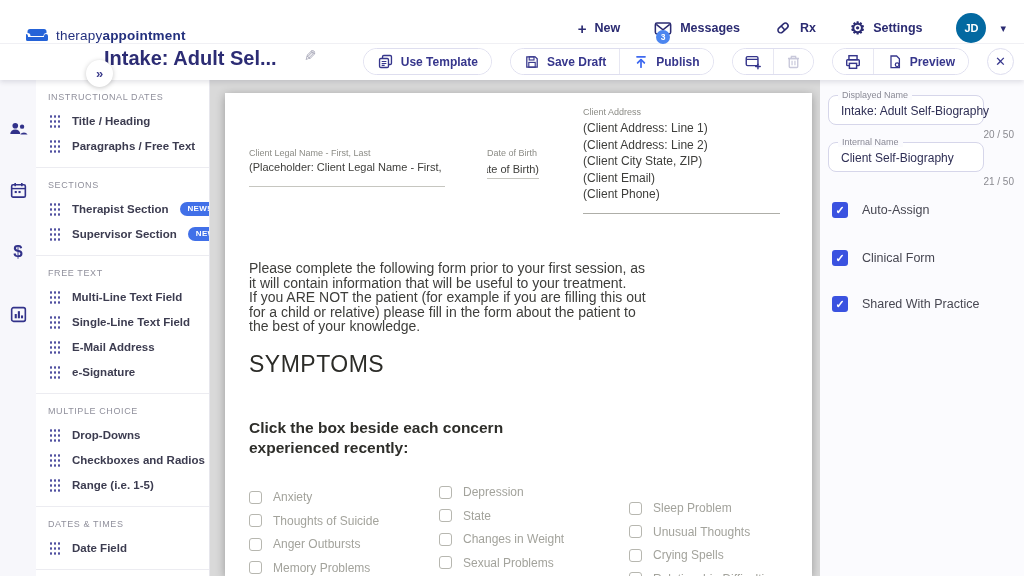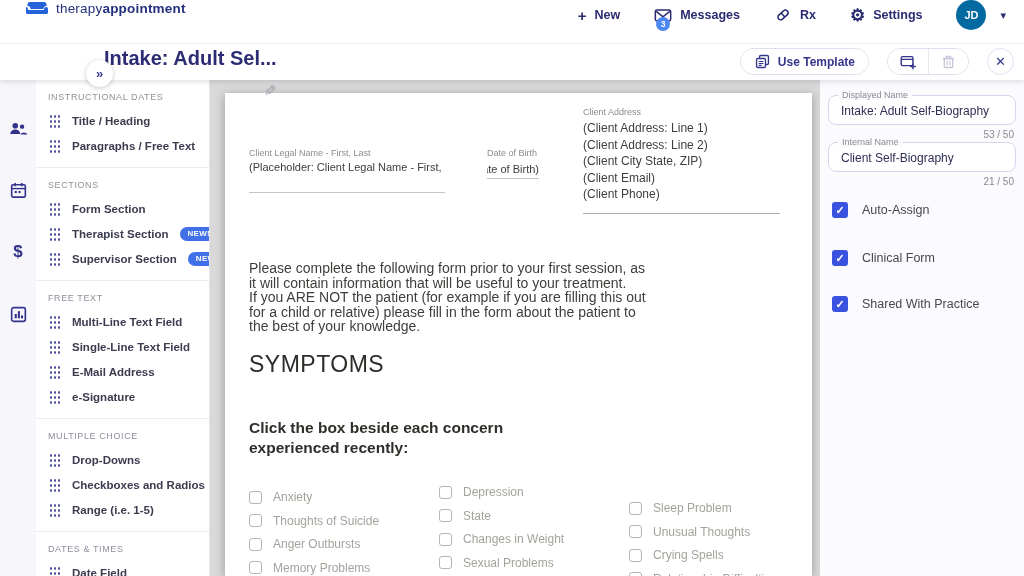--- a/index.html
+++ b/index.html
@@ -2,21 +2,21 @@
 <html><head>
 <meta charset="utf-8">
 <style>
   * { margin:0; padding:0; box-sizing:border-box; }
   html,body { width:1024px; height:576px; overflow:hidden; }
   body { font-family:"Liberation Sans", sans-serif; background:#fff; }
   .app { position:relative; width:1024px; height:576px; overflow:hidden; background:#fff; }
 
   
   .navbar { position:absolute; left:0; top:0; width:1024px; height:44px; background:#fff;
-            display:flex; align-items:flex-start; justify-content:space-between; padding:0 18px 0 26px;
+            display:flex; align-items:flex-end; justify-content:space-between; padding:0 18px 0 26px;
             border-bottom:1px solid #f0f0f4; z-index:30; }
   .brand { display:flex; align-items:center; gap:8px; }
   .brand-text { font-size:13.5px; color:#23307e; letter-spacing:.2px; }
   .brand-text b { font-weight:700; }
   .nav-right { display:flex; align-items:center; }
   .nav-item { display:flex; align-items:center; gap:8px; font-size:12.5px; font-weight:700;
               color:#2b2b72; margin-left:34px; cursor:pointer; }
   .nav-glyph { font-size:15px; line-height:1; color:#2b2b72; }
   .gear-glyph { font-size:17px; }
   .env-wrap { position:relative; display:inline-flex; }
@@ -24,21 +24,21 @@
                background:#4c86f0; color:#fff; font-size:8.5px; font-weight:700;
                display:flex; align-items:center; justify-content:center; }
   .avatar { width:30px; height:30px; border-radius:50%; background:#0369a1; color:#fff;
             font-size:11px; font-weight:700; display:flex; align-items:center; justify-content:center;
             margin-left:34px; }
   .caret { font-size:11px; color:#2b2b72; margin-left:14px; }
 
   
   .toolbar { position:absolute; left:0; top:44px; width:1024px; height:36px; background:#fff;
              z-index:25; box-shadow:0 2px 5px rgba(40,40,70,.14); }
-  .doc-title { position:absolute; left:104px; top:3px; display:flex; align-items:flex-end; gap:12px;flex-direction:column; }
+  .doc-title { position:absolute; left:104px; top:3px; display:flex; align-items:flex-start; gap:27px; }
   .doc-title .t { font-size:20px; font-weight:700; color:#2c2c74; }
   .pencil { font-size:15px; color:#a0a0b2; transform:scaleX(-1); }
   .tb-actions { position:absolute; right:10px; top:4px; display:flex; align-items:center; gap:18px; }
   .pill { display:flex; align-items:stretch; border:1px solid #dedeef; border-radius:15px;
           background:#fff; height:27px; overflow:hidden; }
   .pbtn { display:flex; align-items:center; gap:7px; padding:0 13px; font-size:12px; font-weight:700;
           color:#36368c; cursor:pointer; background:#fff; border:none; border-left:1px solid #e7e7f2; }
   .pbtn:first-child { border-left:none; }
   .iconbtn { padding:0 11px; }
   .close-btn { width:27px; height:27px; border-radius:50%; border:1px solid #dedeef; background:#fff;
@@ -67,39 +67,39 @@
   .lib-label { font-size:11.5px; font-weight:700; color:#3c3c50; white-space:nowrap; }
   .new-badge { margin-left:auto; margin-right:9px; background:#4170e8; color:#fff; font-size:8px;
                font-weight:700; letter-spacing:.3px; padding:2.5px 8px; border-radius:9px; }
 
   
   .canvas { position:absolute; left:210px; top:80px; width:814px; height:496px; background:#d9d9d9; }
   .paper { position:absolute; left:15px; top:13px; width:587px; height:483px; background:#fff;
            box-shadow:0 2px 9px rgba(0,0,0,.3); }
   .fld-label { font-size:9px; color:#8c8c86; margin-bottom:3px; }
   .fld-value { font-size:11px; color:#3d3d3a; white-space:nowrap; overflow:hidden;
-               padding-bottom:19px; border-bottom:1px solid #c6c6c0; }
+               padding-bottom:13px; border-bottom:1px solid #c6c6c0; }
   .fld { position:absolute; }
   .clip-right { position:relative; height:18px; overflow:hidden; border-bottom:1px solid #c6c6c0; }
   .clip-right span { position:absolute; right:0; bottom:3px; white-space:nowrap; font-size:11px; color:#3d3d3a; }
   .addr-lines { font-size:12px; color:#3e3e3b; line-height:16.5px; }
   .addr-rule { position:absolute; left:358px; top:120px; width:197px; border-top:1px solid #aeaea8; }
   .para { position:absolute; left:24px; width:405px; font-size:14px; line-height:14.5px; color:#3e3e3b; }
   .sym-head { position:absolute; left:24px; top:258px; font-size:23px; font-weight:500;
               letter-spacing:.5px; color:#2c2c28; }
   .prompt { position:absolute; left:24px; top:325px; width:345px; font-size:15.5px; font-weight:700;
             color:#2e2e2a; line-height:20px; }
   .symcol { position:absolute; display:flex; flex-direction:column; gap:9.5px; }
   .symrow { display:flex; align-items:center; gap:11px; cursor:pointer; }
   .cb { width:13px; height:13px; border:1.6px solid #b7b7b0; border-radius:3px; flex:0 0 13px; }
   .cblabel { font-size:12px; color:#a3a39c; white-space:nowrap; }
 
   
   .settings { position:absolute; left:820px; top:80px; width:204px; height:496px; background:#fbfbfe; }
-  .mfield { position:absolute; left:8px; width:188px; height:30px; border:1px solid #d6d6ea;
+  .mfield { position:absolute; left:8px; width:156px; height:30px; border:1px solid #d6d6ea;
             border-radius:8px; background:#fff; }
   .mfield .flabel { position:absolute; left:9px; top:-6px; background:#fbfbfe; padding:0 4px;
                     font-size:9px; color:#8a8a96; white-space:nowrap; }
   .mfield .fvalue { position:absolute; left:12px; top:8px; font-size:12px; color:#2f2f55;
                     white-space:nowrap; overflow:hidden; width:166px; }
   .counter { position:absolute; right:10px; font-size:10px; color:#8a8a90; }
   .opt { position:absolute; left:12px; display:flex; align-items:center; gap:14px; cursor:pointer; }
   .bluebox { width:16px; height:16px; border-radius:3px; background:#3a52e0; color:#fff;
              display:flex; align-items:center; justify-content:center; font-size:11px; font-weight:700; }
   .optlabel { font-size:12.5px; font-weight:500; color:#474752; }
@@ -162,36 +162,70 @@
             <rect x="6.5" y="3" width="10.5" height="10.5" rx="1.5" fill="none" stroke="#36368c" stroke-width="1.6"></rect>
             <rect x="3" y="6.5" width="10.5" height="10.5" rx="1.5" fill="#fff" stroke="#36368c" stroke-width="1.6"></rect>
             <line x1="5.5" y1="10" x2="11" y2="10" stroke="#36368c" stroke-width="1.3"></line>
             <line x1="5.5" y1="12.3" x2="11" y2="12.3" stroke="#36368c" stroke-width="1.3"></line>
             <line x1="5.5" y1="14.6" x2="9" y2="14.6" stroke="#36368c" stroke-width="1.3"></line>
           </svg>
           <span>Use Template</span>
         </button>
       </div>
       <div class="pill">
+        <button class="pbtn">
+          <svg class="tbi" width="16" height="16" viewBox="0 0 20 20">
+            <path d="M3.5 3.5 h10.5 l2.5 2.5 v10.5 h-13 z" fill="none" stroke="#36368c" stroke-width="1.6"></path>
+            <rect x="6.5" y="3.5" width="6" height="4" fill="none" stroke="#36368c" stroke-width="1.4"></rect>
+            <rect x="6" y="10.5" width="8" height="6" fill="none" stroke="#36368c" stroke-width="1.4"></rect>
+          </svg>
+          <span>Save Draft</span>
+        </button>
+        <button class="pbtn">
+          <svg class="tbi" width="16" height="16" viewBox="0 0 20 20">
+            <line x1="5" y1="3.5" x2="15" y2="3.5" stroke="#3f6af0" stroke-width="2.2" stroke-linecap="round"></line>
+            <line x1="10" y1="7.5" x2="10" y2="16.5" stroke="#3f6af0" stroke-width="2.2" stroke-linecap="round"></line>
+            <polyline points="5.8,11.2 10,7 14.2,11.2" fill="none" stroke="#3f6af0" stroke-width="2.2" stroke-linecap="round" stroke-linejoin="round"></polyline>
+          </svg>
+          <span>Publish</span>
+        </button>
+      </div>
+      <div class="pill">
         <button class="pbtn iconbtn">
           <svg class="tbi" width="18" height="18" viewBox="0 0 20 20">
             <rect x="2.5" y="4" width="13" height="10" rx="1.5" fill="none" stroke="#36368c" stroke-width="1.6"></rect>
             <line x1="2.5" y1="7" x2="15.5" y2="7" stroke="#36368c" stroke-width="1.4"></line>
             <line x1="15.5" y1="12.5" x2="15.5" y2="17.5" stroke="#36368c" stroke-width="1.6" stroke-linecap="round"></line>
             <line x1="13" y1="15" x2="18" y2="15" stroke="#36368c" stroke-width="1.6" stroke-linecap="round"></line>
           </svg>
         </button>
         <button class="pbtn iconbtn">
           <svg class="tbi" width="17" height="17" viewBox="0 0 20 20">
             <rect x="5" y="6.5" width="10" height="10.5" rx="1" fill="none" stroke="#c8c8da" stroke-width="1.6"></rect>
             <line x1="3.5" y1="6.5" x2="16.5" y2="6.5" stroke="#c8c8da" stroke-width="1.6"></line>
             <path d="M7.5 6.5 v-2.5 h5 v2.5" fill="none" stroke="#c8c8da" stroke-width="1.5"></path>
             <line x1="8.3" y1="9" x2="8.3" y2="14.5" stroke="#c8c8da" stroke-width="1.4"></line>
             <line x1="11.7" y1="9" x2="11.7" y2="14.5" stroke="#c8c8da" stroke-width="1.4"></line>
           </svg>
+        </button>
+      </div>
+      <div class="pill">
+        <button class="pbtn iconbtn">
+          <svg class="tbi" width="18" height="18" viewBox="0 0 20 20">
+            <rect x="5.5" y="3" width="9" height="4.5" fill="none" stroke="#36368c" stroke-width="1.6"></rect>
+            <rect x="3" y="7.5" width="14" height="6.5" rx="1" fill="none" stroke="#36368c" stroke-width="1.6"></rect>
+            <rect x="6" y="11.5" width="8" height="5.5" fill="#fff" stroke="#36368c" stroke-width="1.6"></rect>
+          </svg>
+        </button>
+        <button class="pbtn">
+          <svg class="tbi" width="16" height="16" viewBox="0 0 20 20">
+            <path d="M5 2.5 h7 l3.5 3.5 v11 H5 z" fill="none" stroke="#36368c" stroke-width="1.6"></path>
+            <circle cx="12.7" cy="13.5" r="2.3" fill="none" stroke="#36368c" stroke-width="1.6"></circle>
+          </svg>
+          <span>Preview</span>
         </button>
       </div>
       <button class="close-btn">
         <span>✕</span>
       </button>
     </div>
   </div>
 
   <div class="rail">
     <div class="rail-icon">
@@ -243,24 +277,20 @@
       </div>
       <div class="lib-item">
         <span class="handle"></span>
         <span class="lib-label">Paragraphs / Free Text</span>
       </div>
     </div>
     <div class="group">
       <div class="ghead">SECTIONS</div>
       <div class="lib-item">
         <span class="handle"></span>
-        <span class="lib-label">Form Section</span>
-      </div>
-      <div class="lib-item">
-        <span class="handle"></span>
         <span class="lib-label">Therapist Section</span>
         <span class="new-badge">NEW!</span>
       </div>
       <div class="lib-item">
         <span class="handle"></span>
         <span class="lib-label">Supervisor Section</span>
         <span class="new-badge">NEW!</span>
       </div>
     </div>
     <div class="group">
@@ -399,21 +429,21 @@
       </div>
 
     </div>
   </div>
 
   <div class="settings">
     <div class="mfield" style="top:15px;">
       <span class="flabel">Displayed Name</span>
       <span class="fvalue">Intake: Adult Self-Biography</span>
     </div>
-    <div class="counter" style="top:49px;">53 / 50</div>
+    <div class="counter" style="top:49px;">20 / 50</div>
 
     <div class="mfield" style="top:62px;">
       <span class="flabel">Internal Name</span>
       <span class="fvalue">Client Self-Biography</span>
     </div>
     <div class="counter" style="top:96px;">21 / 50</div>
 
     <div class="opt" style="top:122px;">
       <span class="bluebox">
           <span>✓</span>

